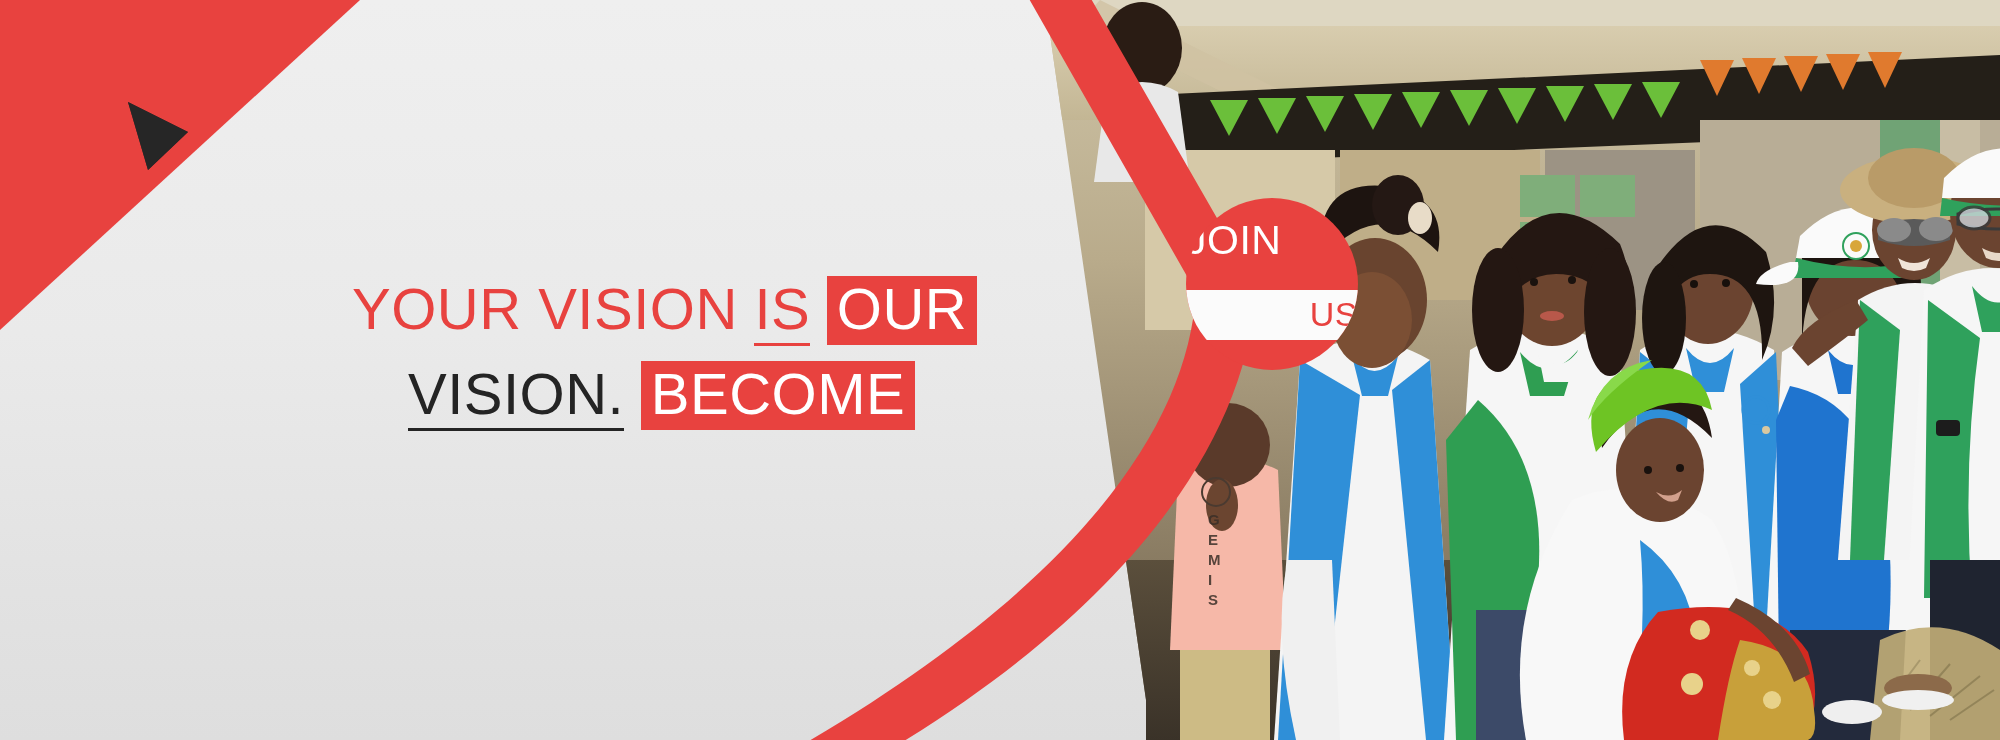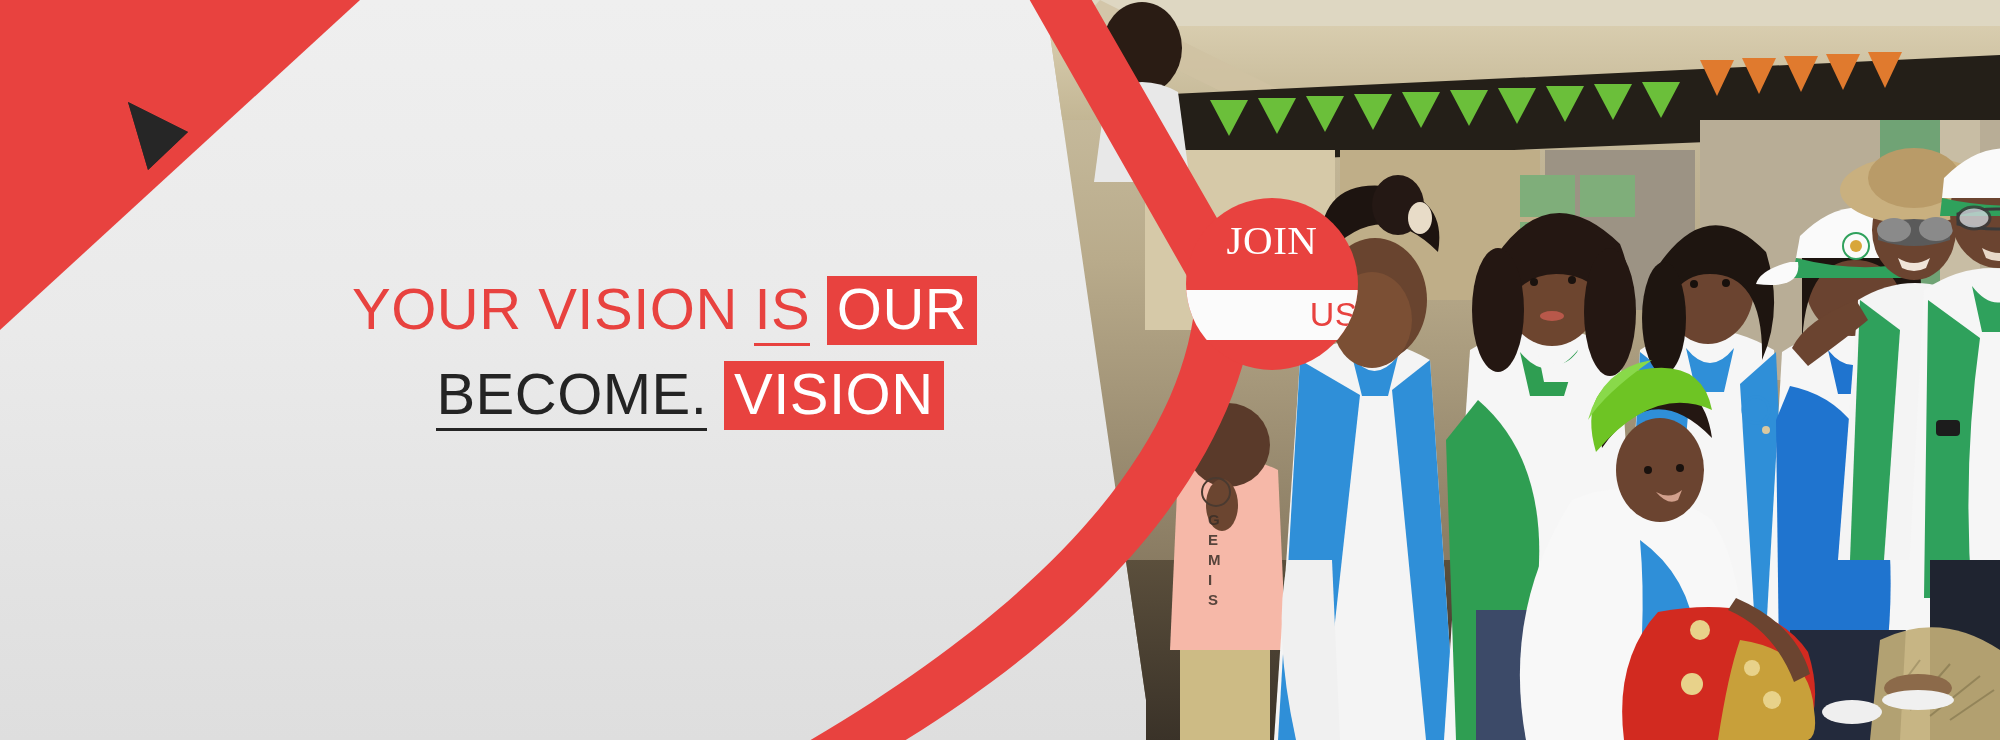--- a/index.html
+++ b/index.html
@@ -36,21 +36,20 @@
     position:absolute;
     left:352px;
     top:276px;
     width:620px;
   }
   .hl-line{
     white-space:nowrap;
     line-height:1.0;
     margin:0 0 6px 0;
     display:block;
-    text-align:center;
   }
   .hl-line.l1{ font-size:58px; letter-spacing:0.5px; }
   .hl-line.l2{ font-size:58px; letter-spacing:0.5px; padding-left:56px; margin-top:16px;}
   .hl-line.l3{ font-size:38px; letter-spacing:0.6px; padding-left:84px; margin-top:18px;}
 
   .t-red{ color:#e8423f; }
   .t-dark{ color:#242424; }
   .u-red{ color:#e8423f; border-bottom:3px solid #e8423f; padding-bottom:2px; }
   .u-dark{ color:#242424; border-bottom:3px solid #242424; padding-bottom:2px; }
   .box-red{
@@ -76,26 +75,25 @@
   #join-band{
     position:absolute;
     left:0; top:92px;
     width:172px; height:50px;
     background:#fbfbfb;
   }
   #join-top-text{
     position:absolute;
     left:0; top:22px;
     width:172px;
-    text-align:center;
+    text-align:left;
     color:#ffffff;
     font-size:41px;
     letter-spacing:0.5px;
     line-height:1;
-    font-family:Liberation Serif, serif;
   }
   #join-bottom-text{
     position:absolute;
     left:0; top:99px;
     width:172px;
     text-align:right;
     color:#e8423f;
     font-size:34px;
     letter-spacing:0.5px;
     line-height:1;
@@ -365,22 +363,22 @@
 
   <div id="headline">
 
     <div class="hl-line l1">
       <span class="t-red">YOUR VISION</span>
       <span class="u-red">IS</span>
       <span class="box-red">OUR</span>
     </div>
 
     <div class="hl-line l2">
-      <span class="u-dark">BECOME.</span>
-      <span class="box-red">VISION</span>
+      <span class="u-dark">VISION.</span>
+      <span class="box-red">BECOME</span>
     </div>
 
 
   </div>
 
   <div id="join-badge">
     <div id="join-band"></div>
     <div id="join-top-text">JOIN</div>
     <div id="join-bottom-text">US</div>
   </div>

